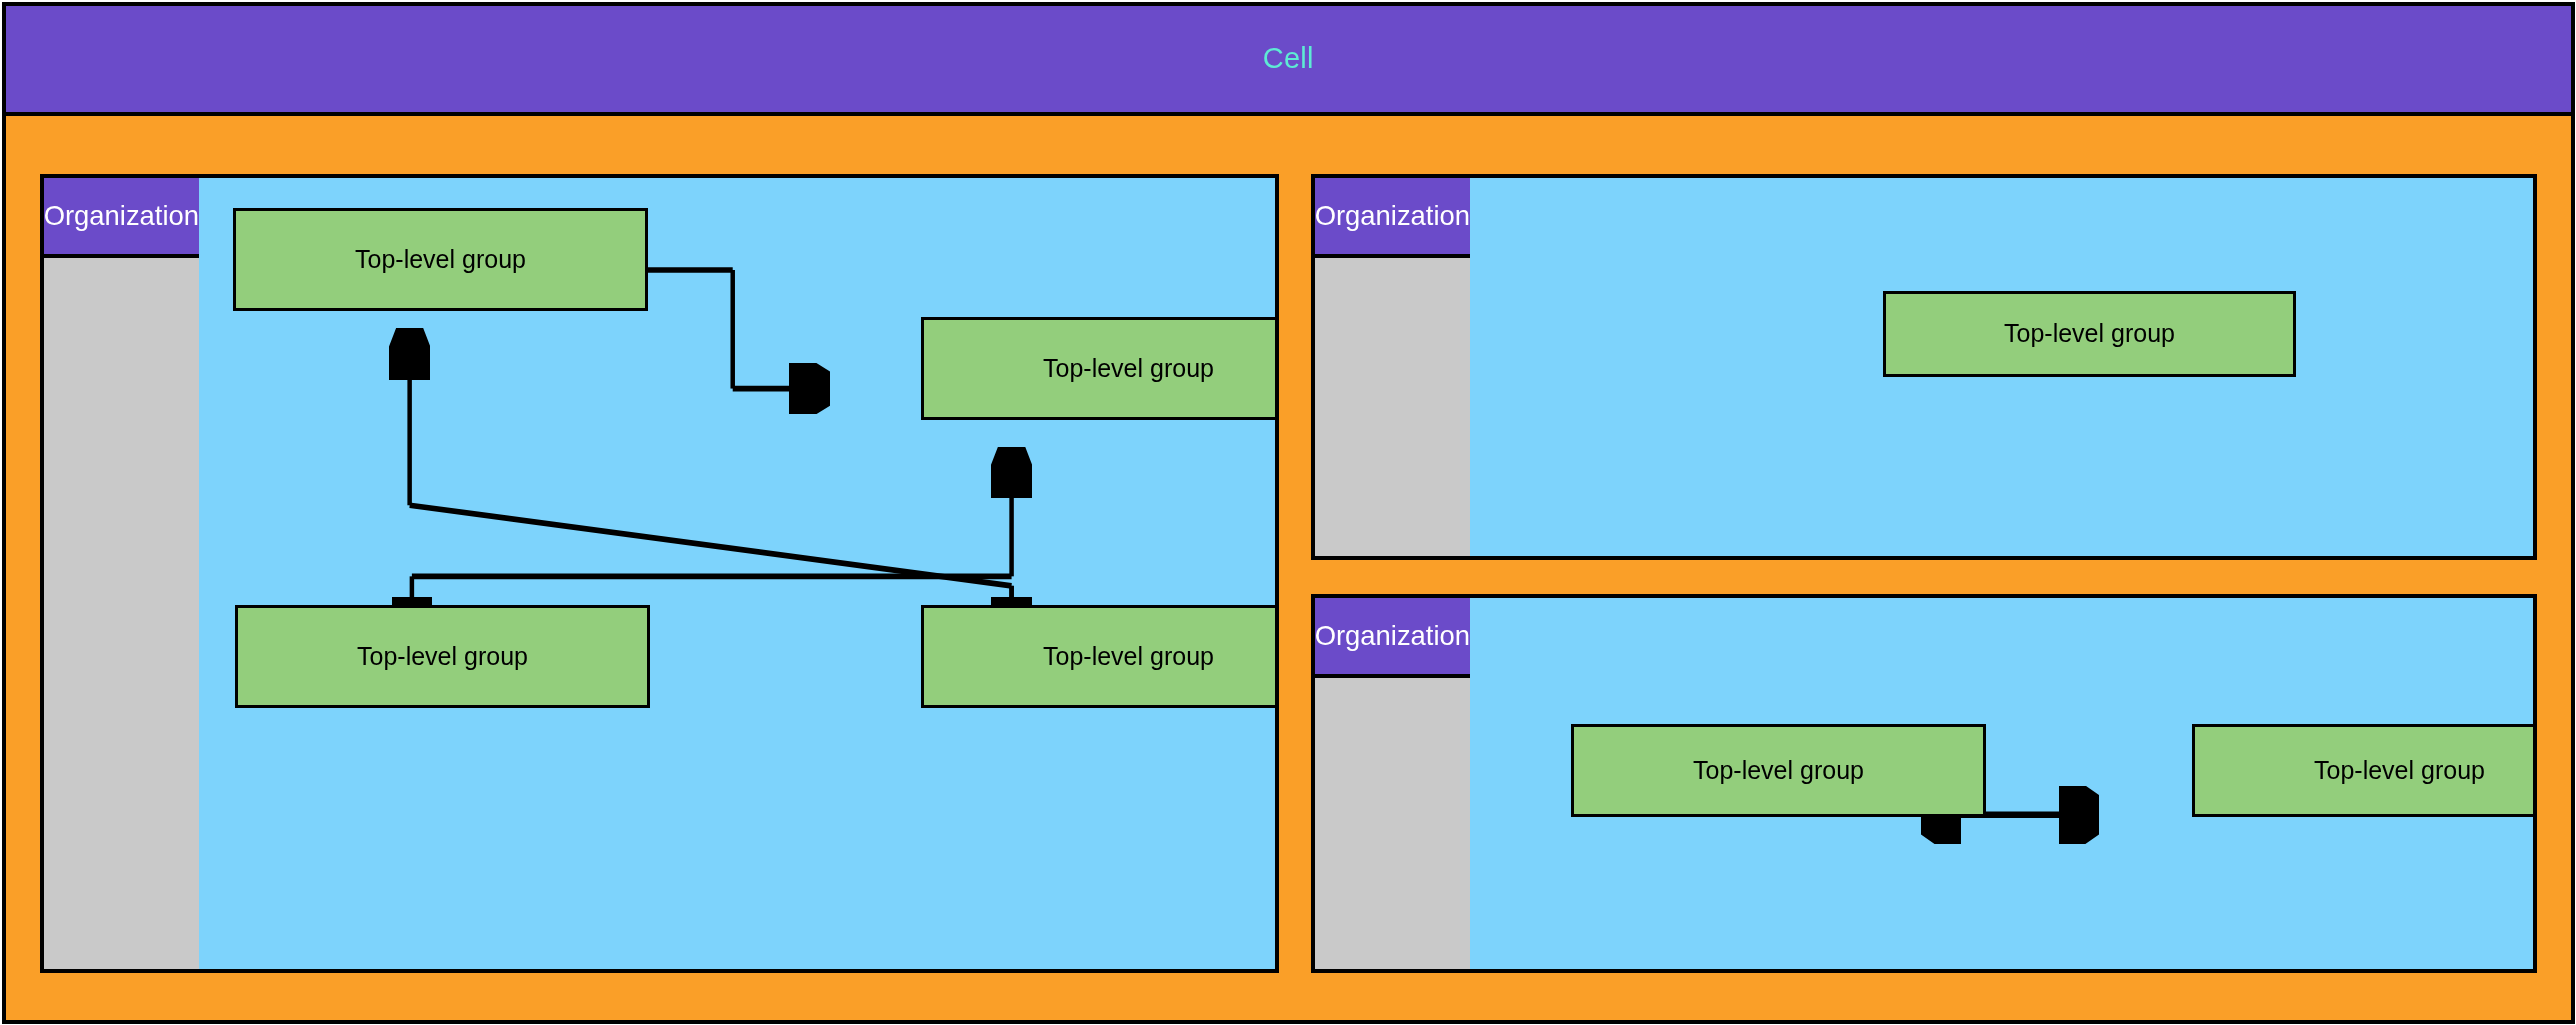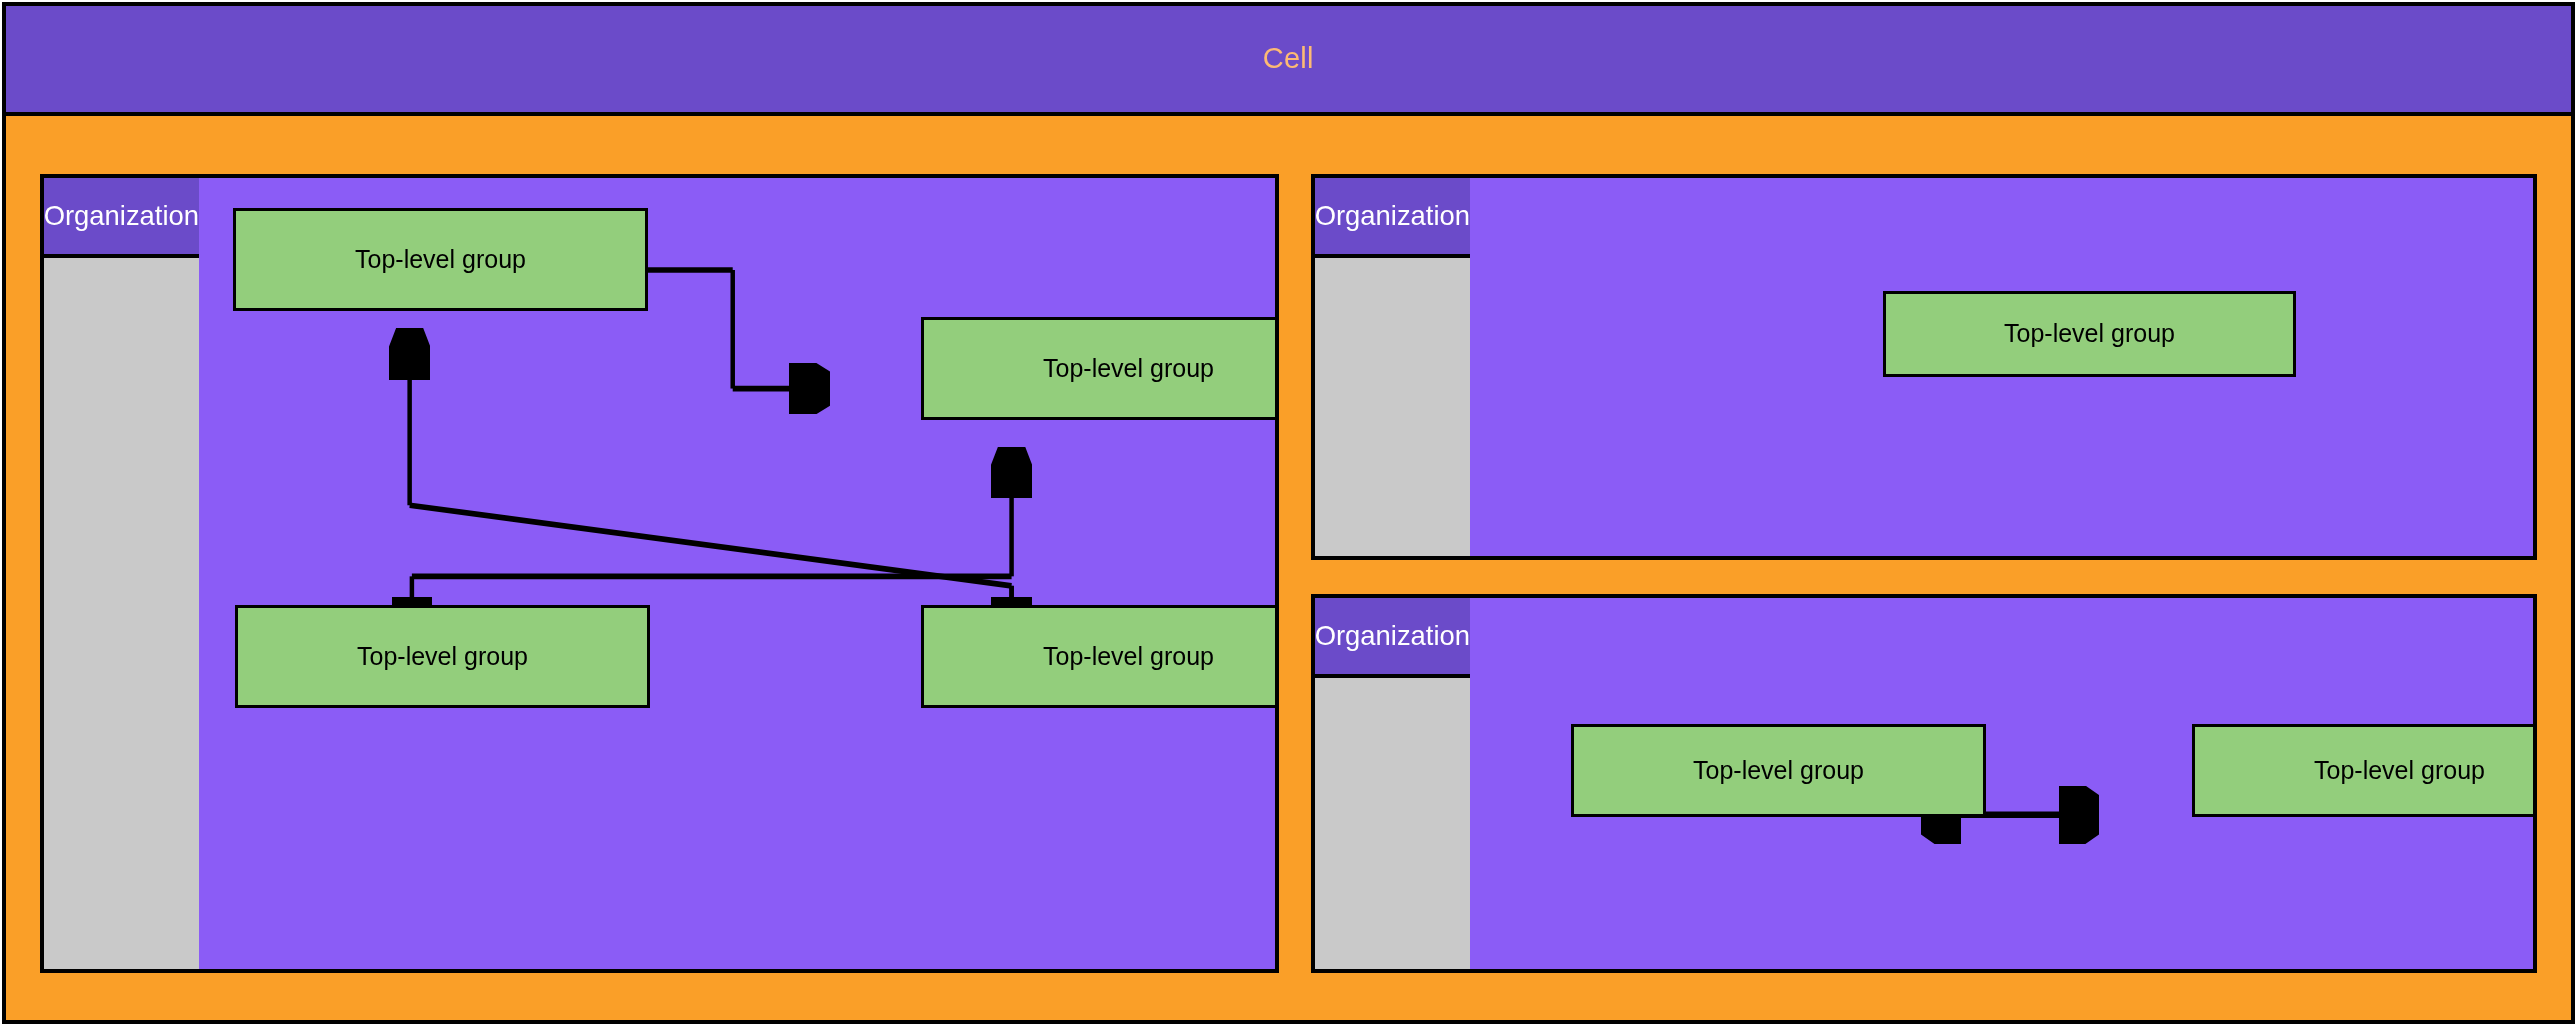--- a/index.html
+++ b/index.html
@@ -22,21 +22,21 @@
     background:#FA9F28;
   }
   .cell-header{
     position:absolute;
     left:0;top:0;
     width:100%;height:110px;
     background:#6B4BC9;
     border-bottom:4.3px solid #000000;
     box-sizing:border-box;
     display:flex;align-items:center;justify-content:center;
-    color:#fdba74;
+    color:#5eead4;
     font-size:29px;
     letter-spacing:0.2px;
   }
 
   
   .org{
     position:absolute;
     border:4.3px solid #000000;
     box-sizing:border-box;
     background:#C9C9C9;
@@ -47,21 +47,21 @@
     background:#6B4BC9;
     border-bottom:4.3px solid #000000;
     box-sizing:border-box;
     display:flex;align-items:center;justify-content:center;
     color:#ffffff;
     font-size:27.4px;
   }
   .org-body{
     position:relative;
     flex:1 1 auto;
-    background:#8b5cf6;
+    background:#7dd3fc;
     overflow:hidden;
     padding-left:11px;
   }
 
   #org-left  { left:34px;  top:168px; width:1239px; height:799px; }
   #org-rt    { left:1305px;top:168px; width:1226px;height:386px; }
   #org-rb    { left:1305px;top:588px; width:1226px;height:379px; }
 
   
   .node{

